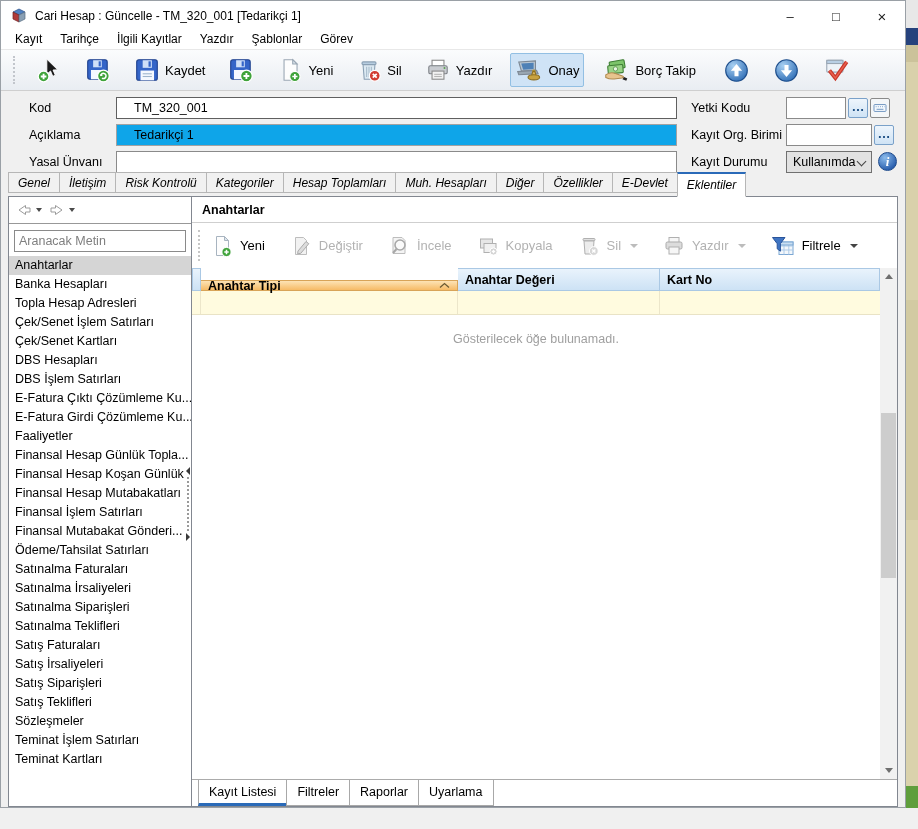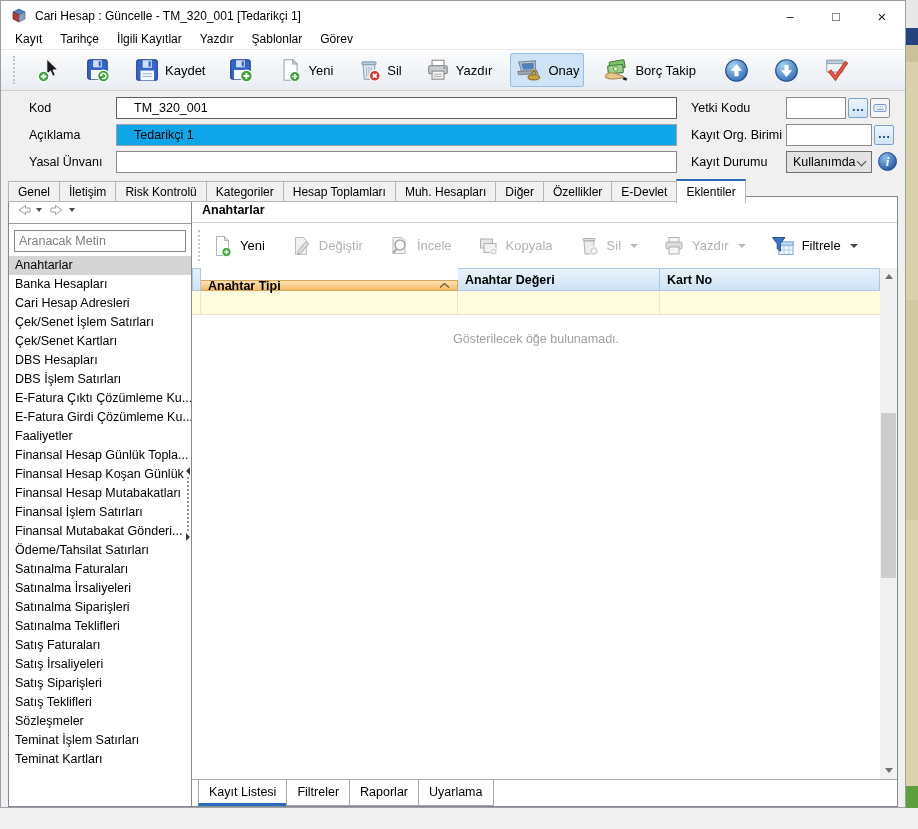--- a/index.html
+++ b/index.html
@@ -55,21 +55,21 @@
     background:linear-gradient(#eef5fc,#cfe3f5); color:#1d4f84; font-weight:bold; text-align:center; line-height:15px; font-size:13px; }
   .kb-btn { position:absolute; width:20px; height:20px; border:1px solid #8a8a8a; border-radius:2px; background:#f4f6f8; display:flex; align-items:center; justify-content:center; }
   .combo { position:absolute; height:22px; border:1px solid #707070; background:#e2e2e2; padding:3px 18px 0 6px; font-size:12.5px; }
   .combo .chev { position:absolute; right:6px; top:6px; width:7px; height:7px; border-left:1.5px solid #444; border-bottom:1.5px solid #444; transform:rotate(-45deg); }
   .info-icon { position:absolute; width:19px; height:19px; border-radius:50%;
     background:radial-gradient(circle at 35% 28%, #8cbcec, #2a5fae 75%); border:1px solid #1d4a8c;
     color:#fff; font-family:"Liberation Serif",serif; font-style:italic; font-weight:bold; font-size:13px;
     text-align:center; line-height:17px; }
 
   
-  .tabbar { position:absolute; left:7px; top:171px; height:39px; display:flex; align-items:center; z-index:3; }
+  .tabbar { position:absolute; left:7px; top:171px; height:39px; display:flex; align-items:flex-start; z-index:3;font-style:italic; }
   .tab { height:21px; background:#f1f1f1; border:1px solid #b6b6b6; padding:3px 9px 0; margin-right:-1px; font-size:12px; white-space:nowrap; }
   .tab.active { height:25px; background:#fff; border-top:2px solid #2a6ab8; border-bottom:1px solid #fff; padding-top:4px; position:relative; z-index:4; }
 
   
   .content { position:absolute; left:7px; top:195px; width:890px; height:611px; background:#fff; border:1px solid #828790; display:flex; }
 
   
   .sidebar { width:183px; border-right:1px solid #828790; position:relative; display:flex; flex-direction:column; background:#fff; }
   .nav-row { height:27px; border-bottom:1px solid #989898; display:flex; align-items:center; padding-left:7px; gap:3px; flex:none; }
   .nav-caret { width:0; height:0; border-left:3.5px solid transparent; border-right:3.5px solid transparent; border-top:4px solid #4a4a4a; margin:0 4px 0 1px; }
@@ -342,21 +342,21 @@
           <path d="M6.5 2.5 L13 7 L6.5 11.5 V9 H2 V5 H6.5 Z" fill="#fff" stroke="#9b9b9b"></path>
         </svg>
         <span class="nav-caret"></span>
       </div>
       <div class="search-wrap">
         <input class="search-input" placeholder="Aranacak Metin" style="">
       </div>
       <div class="side-list">
         <div class="side-item selected">Anahtarlar</div>
         <div class="side-item">Banka Hesapları</div>
-        <div class="side-item">Cari Hesap Adresleri</div>
+        <div class="side-item">Topla Hesap Adresleri</div>
         <div class="side-item">Çek/Senet İşlem Satırları</div>
         <div class="side-item">Çek/Senet Kartları</div>
         <div class="side-item">DBS Hesapları</div>
         <div class="side-item">DBS İşlem Satırları</div>
         <div class="side-item">E-Fatura Çıktı Çözümleme Ku...</div>
         <div class="side-item">E-Fatura Girdi Çözümleme Ku...</div>
         <div class="side-item">Faaliyetler</div>
         <div class="side-item">Finansal Hesap Günlük Topla...</div>
         <div class="side-item">Finansal Hesap Koşan Günlük ...</div>
         <div class="side-item">Finansal Hesap Mutabakatları</div>

